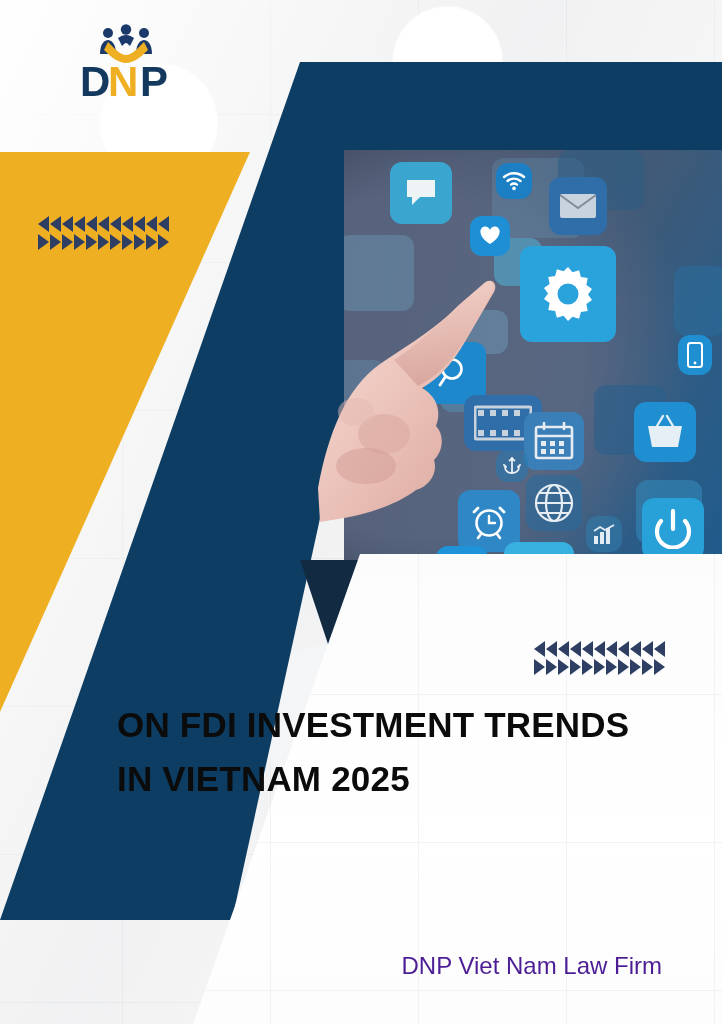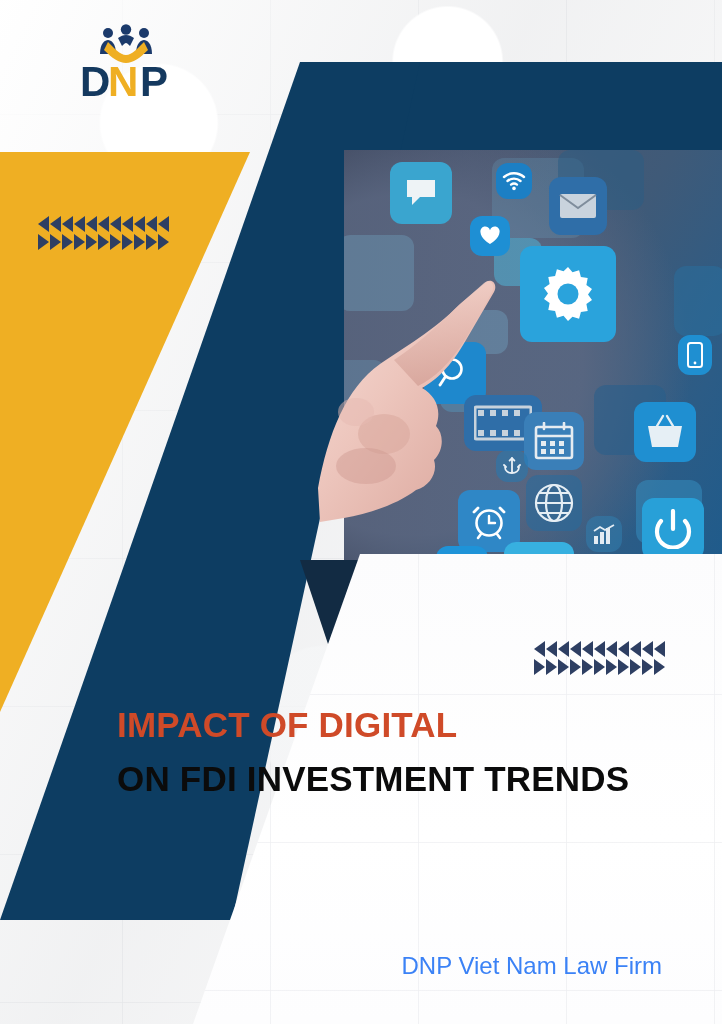--- a/index.html
+++ b/index.html
@@ -197,21 +197,21 @@
     white-space: nowrap;
   }
   .title-accent { color: #CF4A28; }
   .title-dark   { color: #0b0b0b; }
 
   .byline {
     position: absolute;
     right: 60px;
     top: 952px;
     font-size: 24px;
-    color: #3b82f6;
+    color: #4c1d95;
     z-index: 6;
     white-space: nowrap;
   }
 </style>
 </head>
 <body>
 
 <div id="cover">
 
   <div class="bg-texture"></div>
@@ -490,19 +490,19 @@
              C 50 20, 49 19, 48 19 C 47 19, 46 20, 44 22 Z" fill="#1b3a6b"></path>
 
     <g>
       <text x="2" y="72" font-family="Liberation Sans, sans-serif" font-size="42" font-weight="bold" fill="#14395f">D</text>
       <text x="30" y="72" font-family="Liberation Sans, sans-serif" font-size="42" font-weight="bold" fill="#EFAF23">N</text>
       <text x="62" y="72" font-family="Liberation Sans, sans-serif" font-size="42" font-weight="bold" fill="#14395f">P</text>
     </g>
   </svg>
 
   <div class="title-block">
-    <div class="title-line title-accent">IMPACT OF DIGITAL</div>
     <div class="title-line title-dark">ON FDI INVESTMENT TRENDS</div>
+    <div class="title-line title-dark">IN VIETNAM 2025</div>
   </div>
 
   <div class="byline">DNP Viet Nam Law Firm</div>
 
 </div>
 
 </body></html>

